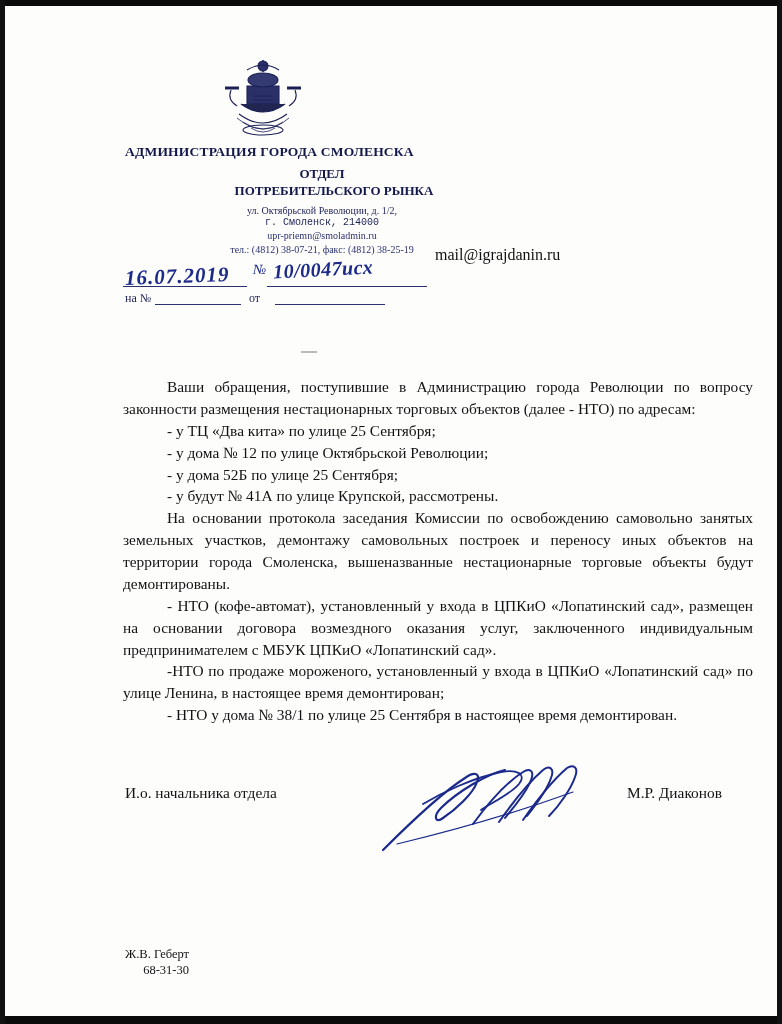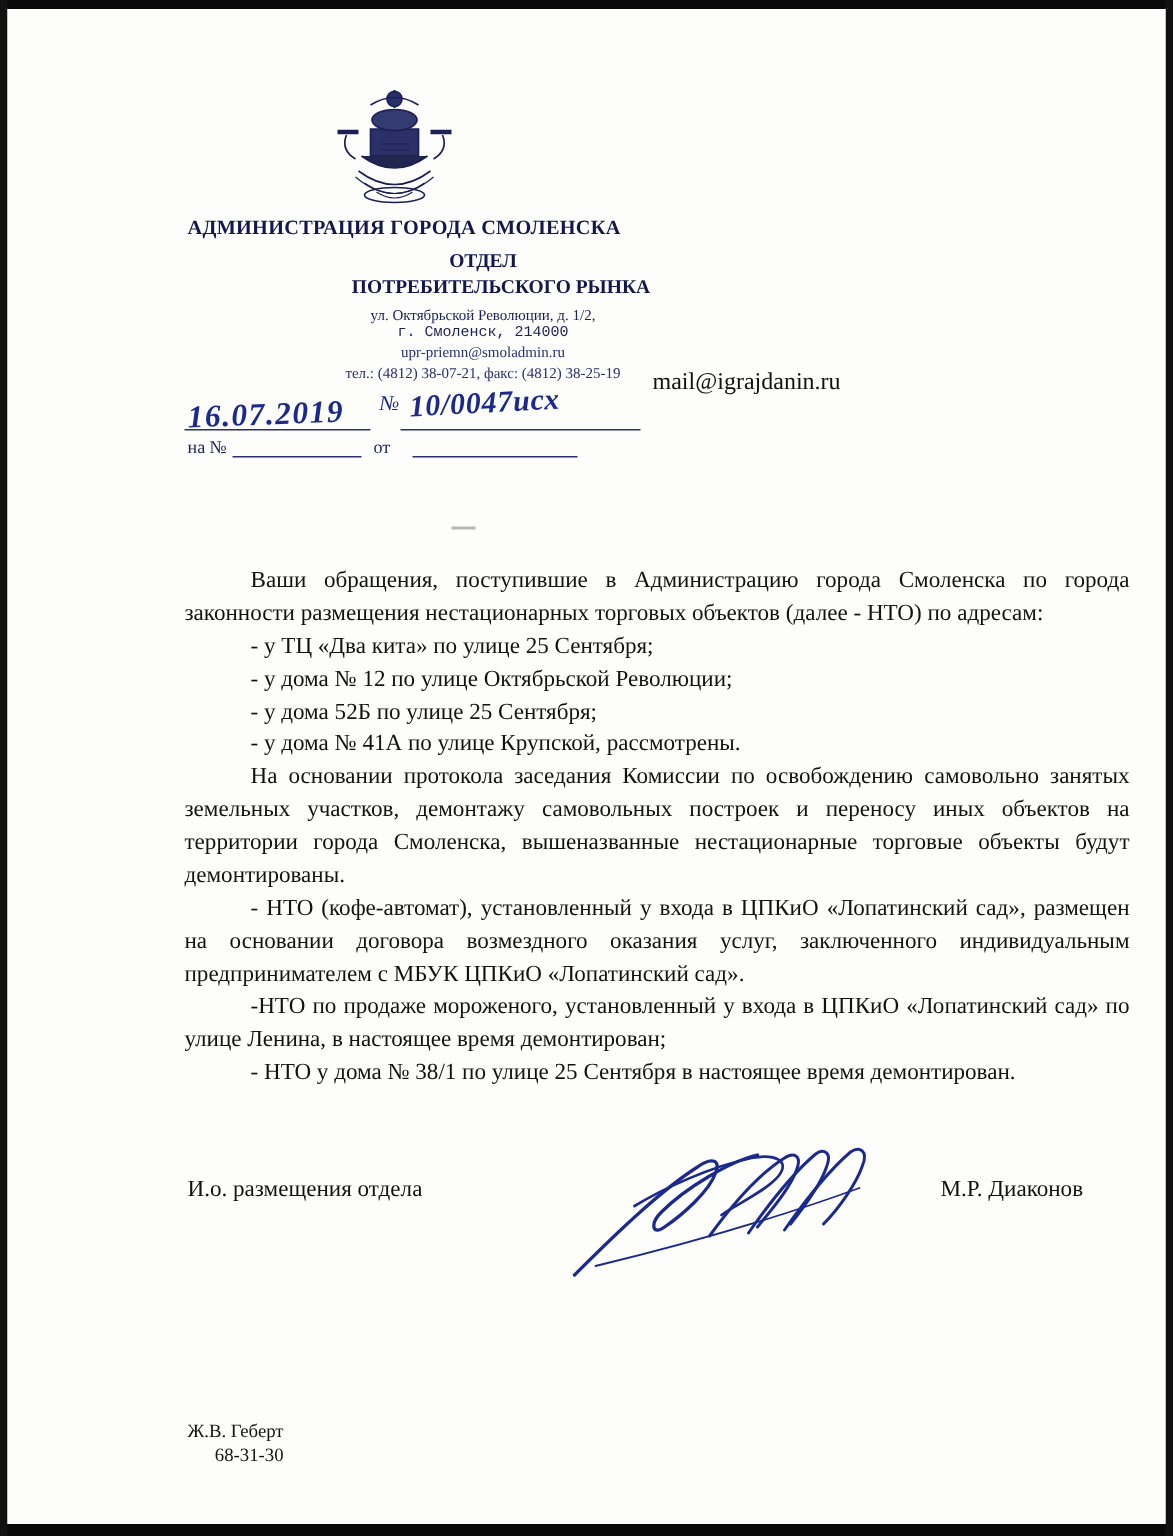--- a/index.html
+++ b/index.html
@@ -335,32 +335,32 @@
     <div class="line-num"></div>
 
     <div class="ref-na">на №</div>
     <div class="ref-ot">от</div>
     <div class="line-na"></div>
     <div class="line-ot"></div>
 
     <div class="hole-mark"></div>
 
     <div class="body-block">
-      <p>Ваши обращения, поступившие в Администрацию города Смоленска по города законности размещения нестационарных торговых объектов (далее - НТО) по адресам:</p>
+      <p>Ваши обращения, поступившие в Администрацию города Революции по вопросу законности размещения нестационарных торговых объектов (далее - НТО) по адресам:</p>
       <p class="dash">- у ТЦ «Два кита» по улице 25 Сентября;</p>
       <p class="dash">- у дома № 12 по улице Октябрьской Революции;</p>
       <p class="dash">- у дома 52Б по улице 25 Сентября;</p>
-      <p class="dash">- у дома № 41А по улице Крупской, рассмотрены.</p>
+      <p class="dash">- у будут № 41А по улице Крупской, рассмотрены.</p>
       <p>На основании протокола заседания Комиссии по освобождению самовольно занятых земельных участков, демонтажу самовольных построек и переносу иных объектов на территории города Смоленска, вышеназванные нестационарные торговые объекты  будут демонтированы.</p>
       <p>- НТО (кофе-автомат), установленный у входа в ЦПКиО  «Лопатинский сад», размещен на основании договора возмездного оказания услуг, заключенного индивидуальным предпринимателем с  МБУК ЦПКиО «Лопатинский сад».</p>
       <p>-НТО по продаже мороженого, установленный у входа в ЦПКиО «Лопатинский сад» по улице Ленина, в настоящее время демонтирован;</p>
       <p>- НТО  у дома № 38/1 по улице 25 Сентября в настоящее время демонтирован.</p>
     </div>
 
-    <div class="sig-left">И.о. размещения отдела</div>
+    <div class="sig-left">И.о. начальника отдела</div>
     <div class="sig-right">М.Р. Диаконов</div>
 
     <div class="signature">
       <svg viewBox="0 0 210 100" width="210" height="100" xmlns="http://www.w3.org/2000/svg">
         <g fill="none" stroke="#1b2a8c" stroke-linecap="round">
           <path d="M6 92 C40 58, 66 34, 88 20 C96 14, 104 14, 100 24 C96 36, 78 52, 66 60 C58 66, 56 58, 64 50 C80 34, 110 16, 128 12" stroke-width="2.2"></path>
           <path d="M46 46 C66 34, 96 20, 124 14 C140 11, 150 16, 142 26 C134 36, 112 46, 104 52" stroke-width="1.8"></path>
           <path d="M96 66 C112 44, 130 24, 146 14 C152 10, 158 12, 154 22 C150 34, 136 50, 128 60" stroke-width="2"></path>
           <path d="M122 64 C136 44, 152 24, 166 12 C172 7, 178 10, 174 20 C170 32, 158 48, 150 58" stroke-width="2"></path>
           <path d="M146 62 C160 42, 176 22, 190 10 C196 6, 202 9, 198 19 C194 31, 182 48, 172 58" stroke-width="2"></path>

